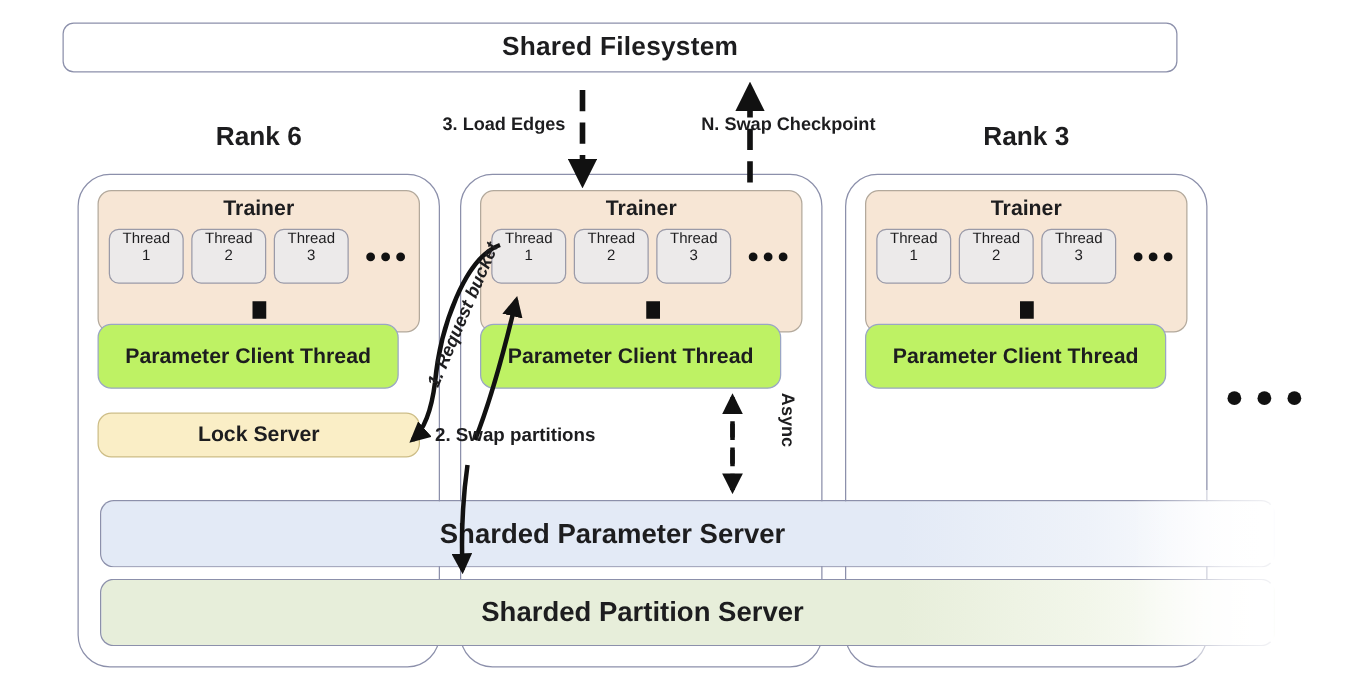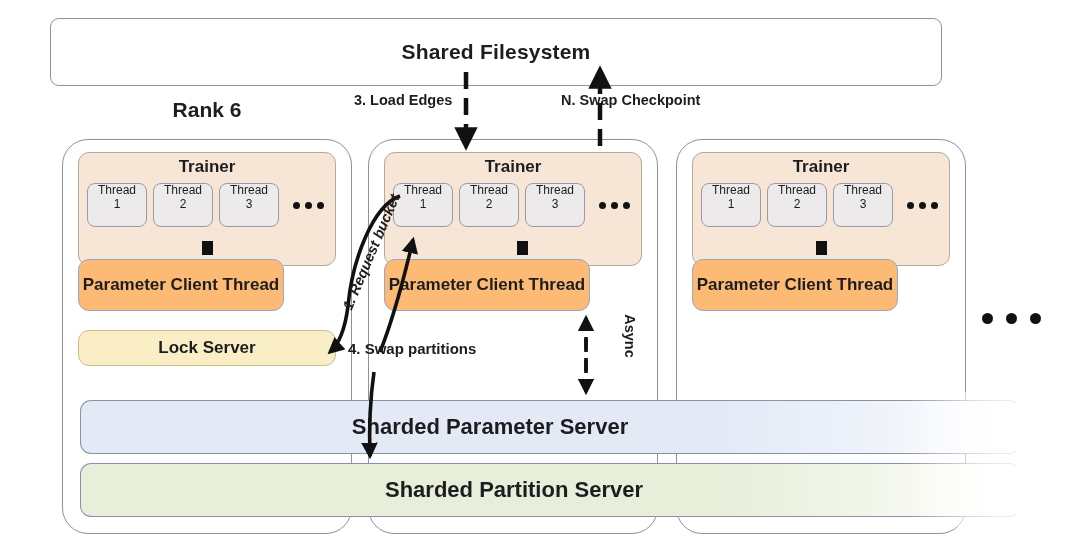--- a/index.html
+++ b/index.html
@@ -23,21 +23,21 @@
     box-sizing: border-box;
     display: flex;
     align-items: center;
     justify-content: center;
     border: 1.3px solid #8c90ab;
     border-radius: 12px;
     background: #ffffff;
   }
 
   .shared-fs {
-    left: 50px; top: 18px; width: 892px; height: 68px;
+    left: 50px; top: 18px; width: 892px; height: 40px;
     border-radius: 9px;
     font-size: 21px;
     font-weight: 700;
     letter-spacing: .2px;
   }
 
   
   .rank-shell {
     position: absolute;
     box-sizing: border-box;
@@ -127,25 +127,25 @@
   }
   .stub.s1 { left: 202px; }
   .stub.s2 { left: 517px; }
   .stub.s3 { left: 816px; }
 
   
   .pct {
     position: absolute;
     box-sizing: border-box;
     top: 259px;
-    width: 206px;
+    width: 241px;
     height: 52px;
     border: 1.2px solid #9aa6c4;
     border-radius: 11px;
-    background: #fdba74;
+    background: #bef264;
     display: flex;
     align-items: center;
     justify-content: center;
     font-size: 17px;
     font-weight: 600;
   }
   .pct.p1 { left: 78px; }
   .pct.p2 { left: 384px; }
   .pct.p3 { left: 692px; }
 
@@ -256,20 +256,21 @@
 
   <div class="box shared-fs">
     <span>Shared Filesystem</span>
   </div>
 
   <div class="rank-shell rank-1"></div>
   <div class="rank-shell rank-2"></div>
   <div class="rank-shell rank-3"></div>
 
   <div class="rank-label l1">Rank 6</div>
+  <div class="rank-label l3">Rank 3</div>
 
   <div class="trainer t1">
     <div class="trainer-title">Trainer</div>
     <div class="threads">
       <div class="thread">
         <span>Thread</span>
         <span>1</span>
       </div>
       <div class="thread">
         <span>Thread</span>
@@ -391,16 +392,16 @@
 
     <g>
       <line x1="586" y1="392" x2="586" y2="318" stroke="#111" stroke-width="3.6" stroke-dasharray="13 8" marker-end="url(#ah2)"></line>
       <line x1="586" y1="318" x2="586" y2="392" stroke="#111" stroke-width="3.6" stroke-dasharray="13 8" marker-end="url(#ah2)"></line>
     </g>
   </svg>
 
   <div class="lbl lbl-load">3. Load Edges</div>
   <div class="lbl lbl-write">N. Swap Checkpoint</div>
   <div class="lbl lbl-req">1. Request bucket</div>
-  <div class="lbl lbl-swap">4. Swap partitions</div>
+  <div class="lbl lbl-swap">2. Swap partitions</div>
   <div class="lbl lbl-async">Async</div>
 
 </div>
 
 </body></html>

